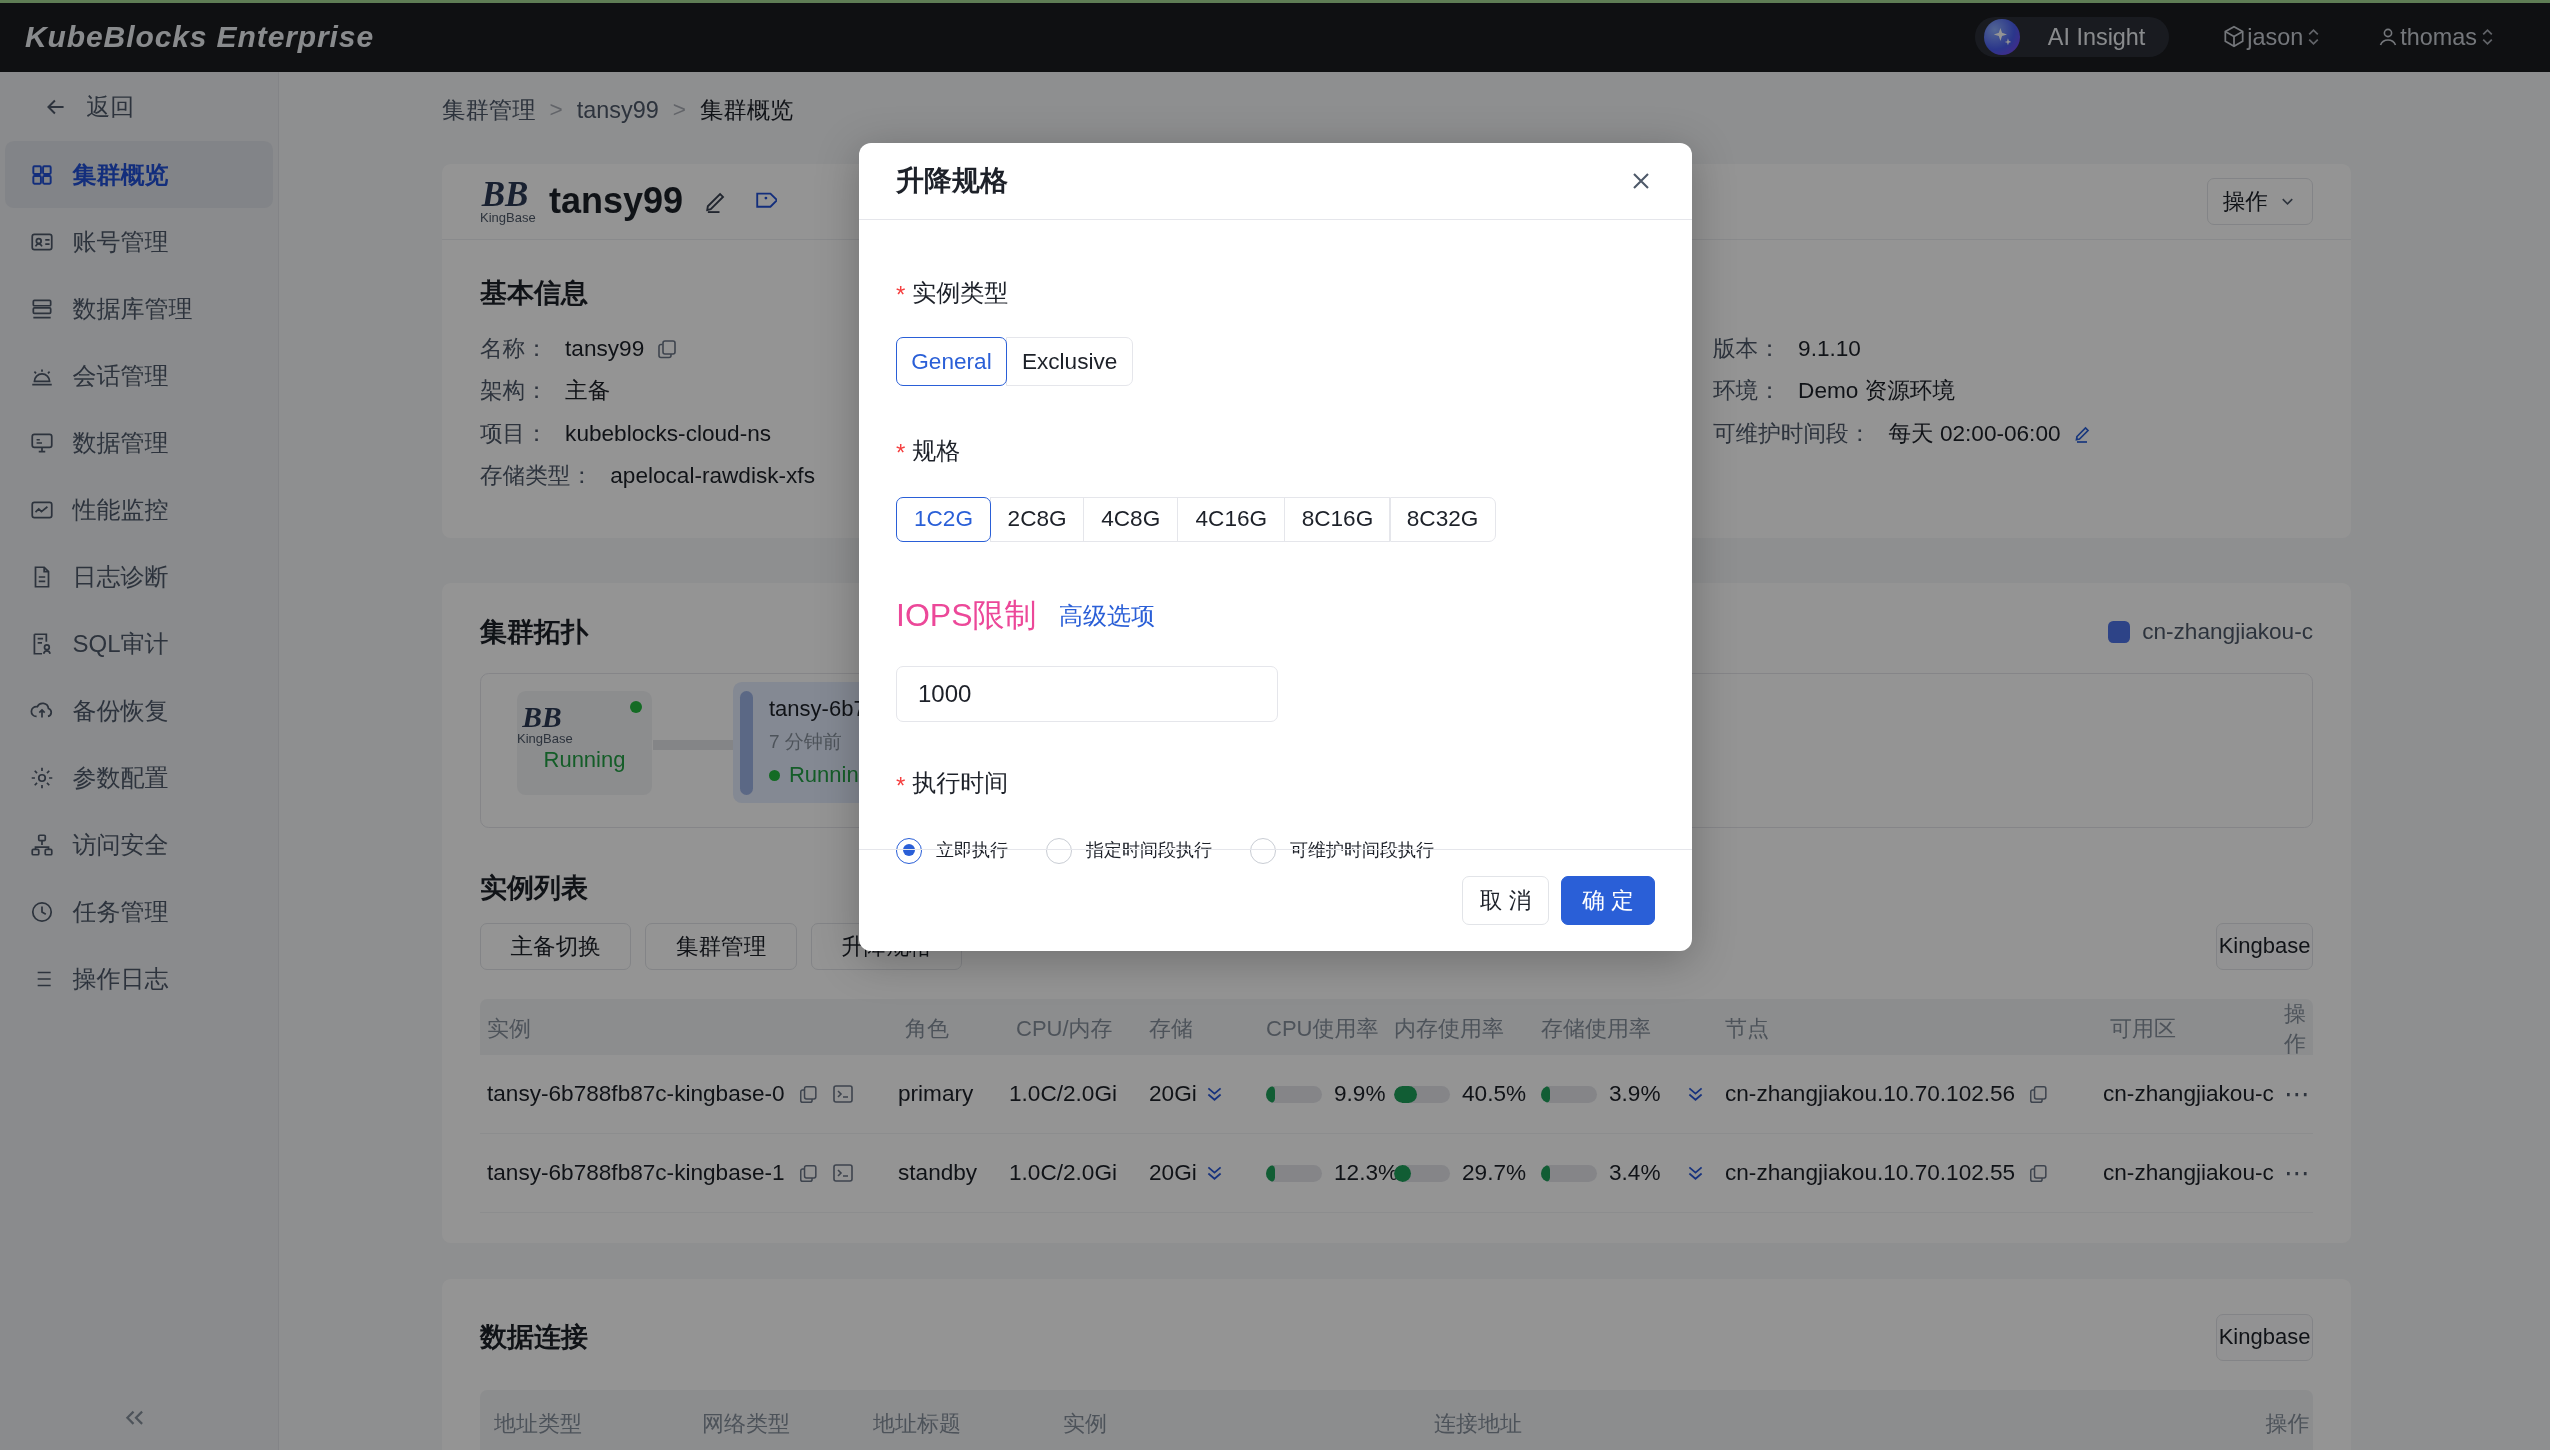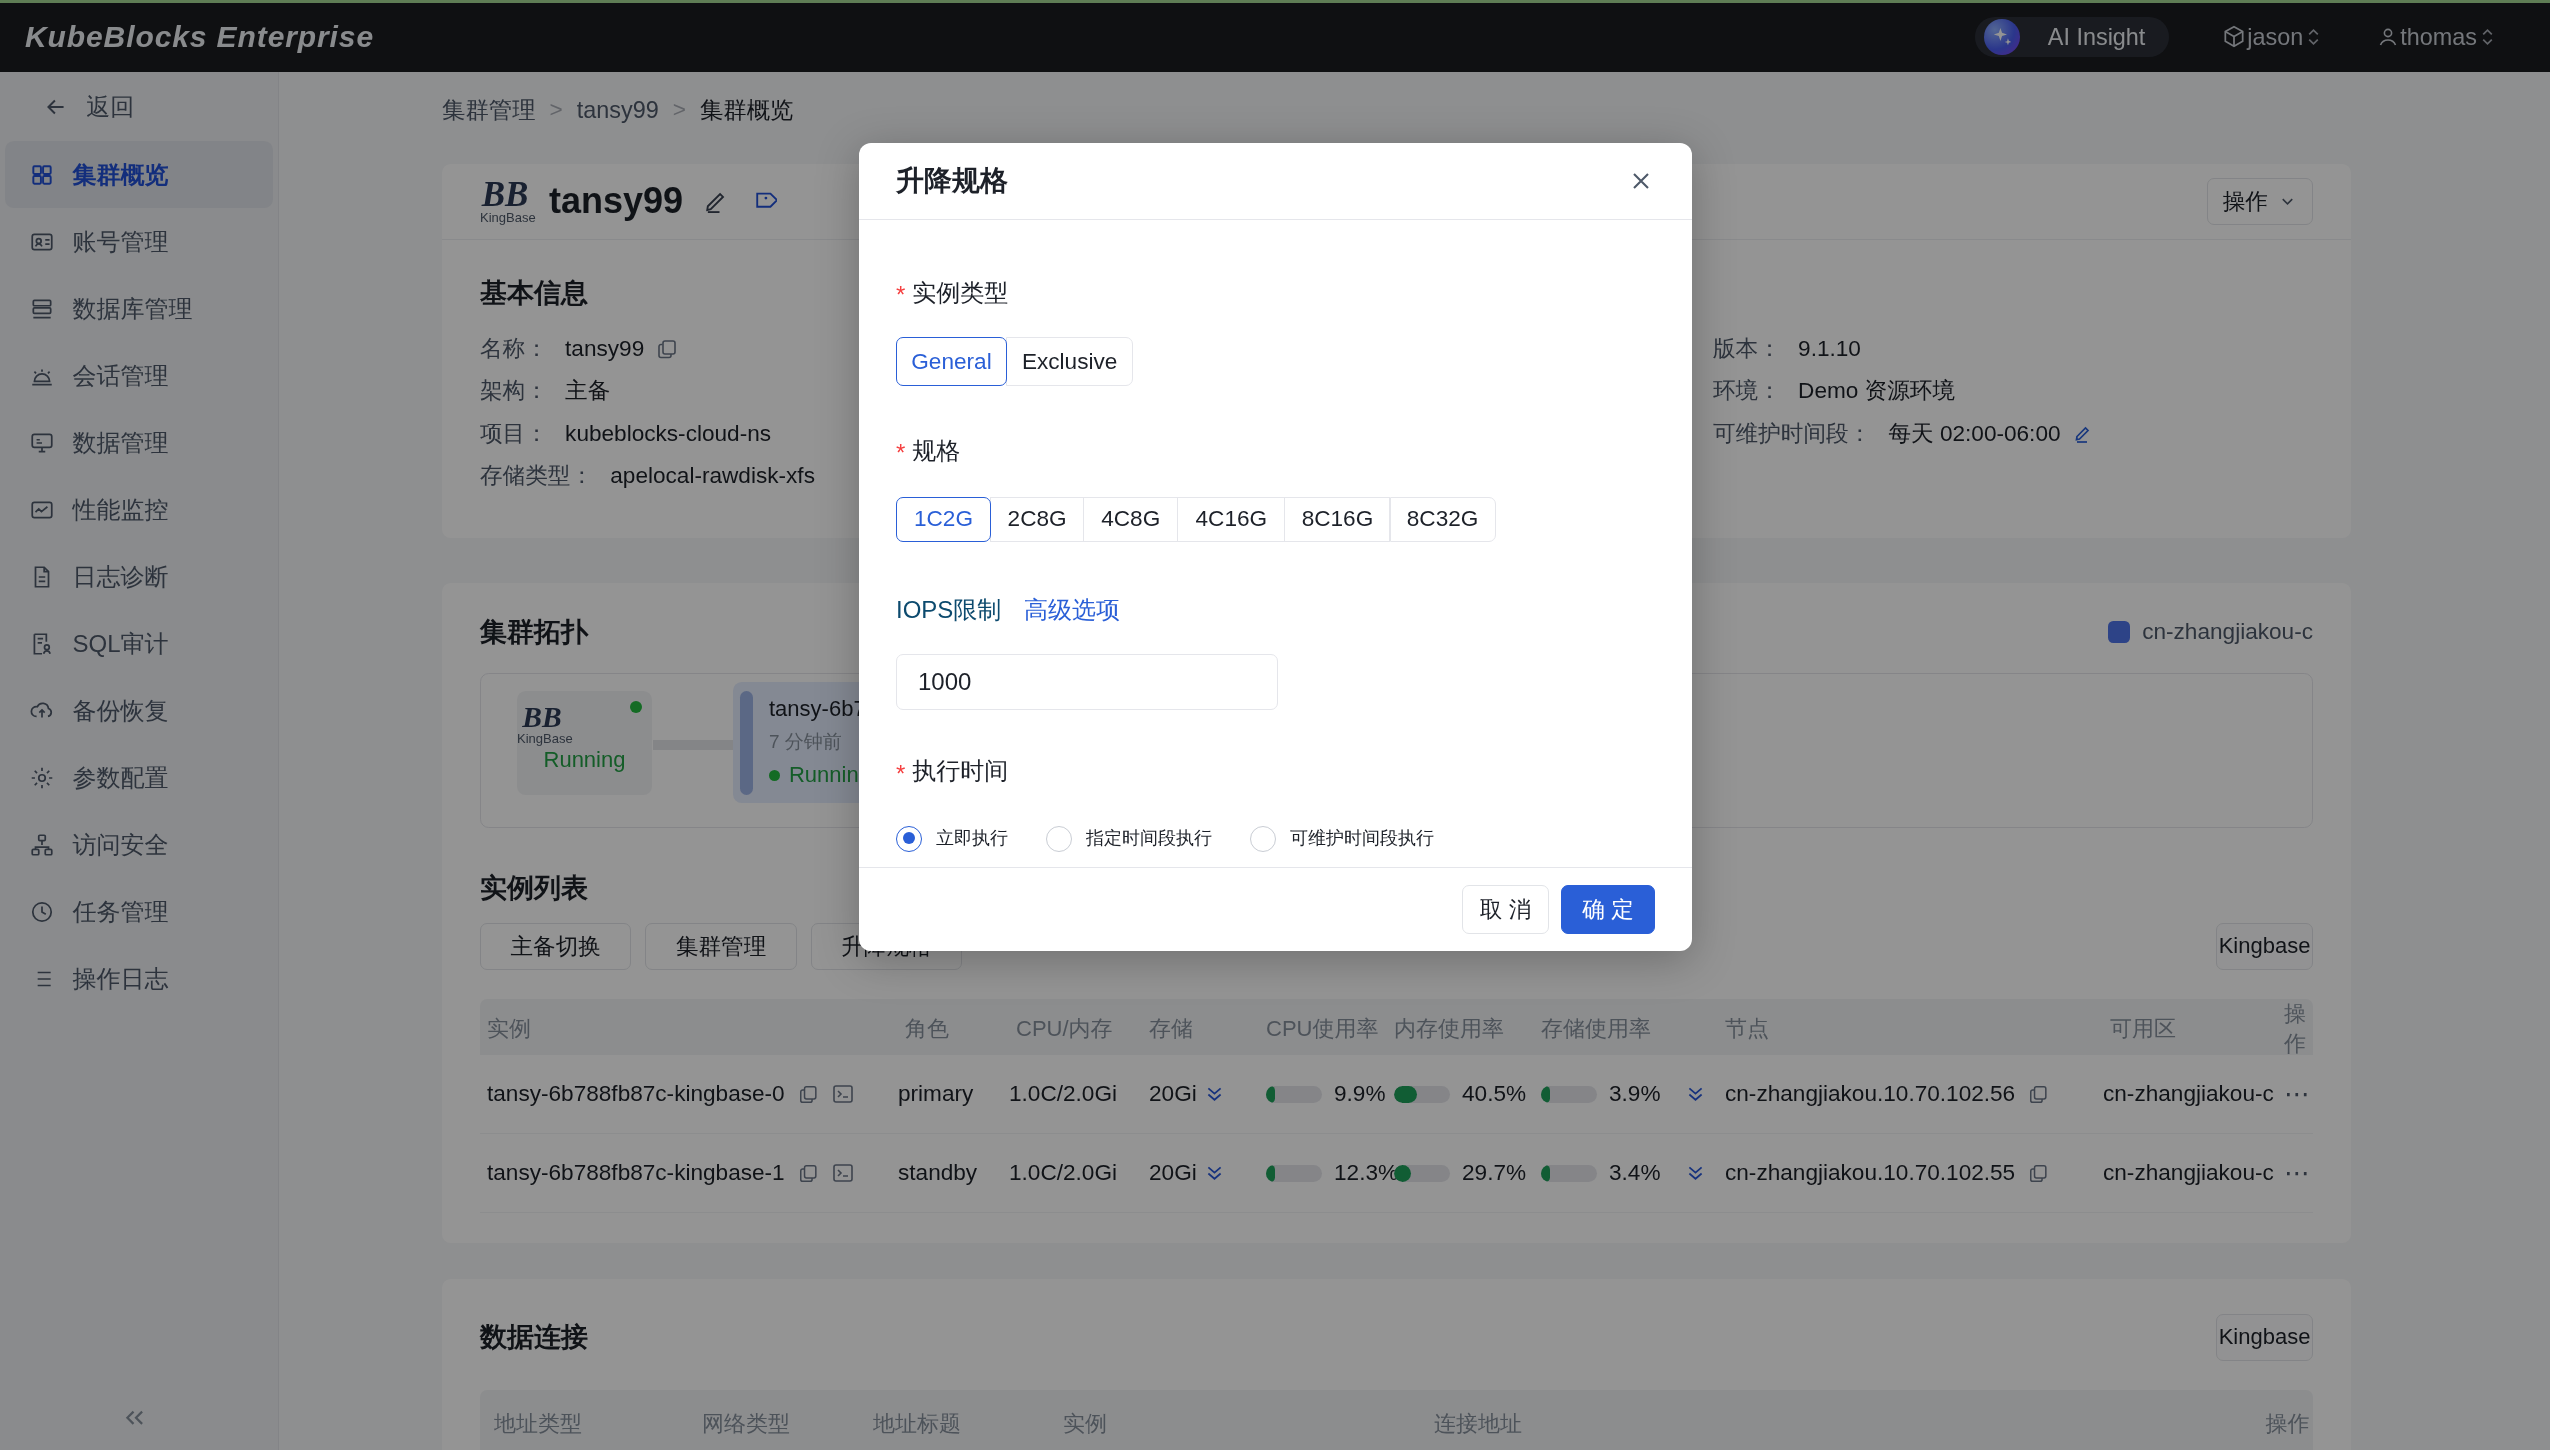--- a/index.html
+++ b/index.html
@@ -105,32 +105,32 @@
   .m-body{padding:0 37px}
   .flabel{display:flex;align-items:center;gap:7px;font-size:24px;color:#1d2129}
   .star{color:#f53f3f;font-size:24px;margin-top:5.2px}
   .seg{display:flex;margin-top:28px}
   .seg-btn{height:49px;display:flex;align-items:center;justify-content:center;border:0.9px solid #e5e6eb;
            background:#fff;font-size:22.6px;color:#1d2129;margin-left:-0.9px;box-sizing:border-box;position:relative}
   .seg-btn:first-child{border-radius:7px 0 0 7px;margin-left:0}
   .seg-btn:last-child{border-radius:0 7px 7px 0}
   .seg-btn.sel{border-color:#2a5fd7;color:#2a5fd7;z-index:2;border-radius:7px}.mt55{margin-top:48px}.mt64{margin-top:56px}
   .iops-row{display:flex;align-items:center;gap:22.6px;margin-top:52px}
-  .iops-label{font-size:24px;color:#0c4a6e}
+  .iops-label{font-size:32px;color:#ec4899}
   .link{font-size:24px;color:#2a5fd7}
   .m-input{margin-top:28px;width:382px;height:56px;border:0.9px solid #e5e6eb;border-radius:7px;
            font-size:24px;color:#1d2129;padding:0 8px 0 21px;outline:none;box-sizing:border-box;
            font-family:"Liberation Sans",sans-serif;background:#fff}
   .radios{display:flex;align-items:center;gap:38px;margin-top:38px}
   .ropt{display:flex;gap:14px;font-size:18px}
   .radio{width:26px;height:26px;border:1.7px solid #c9cdd4;border-radius:50%;box-sizing:border-box;flex:none}
   .radio.on{border-color:#2a5fd7}
   .radio.on::after{content:"";display:block;width:12px;height:12px;border-radius:50%;background:#2a5fd7;margin:5.2px auto}
   .m-foot{position:absolute;left:0;right:0;bottom:0;height:69px;border-top:0.9px solid #e5e6eb;
-          display:flex;align-items:center;justify-content:flex-end;gap:12px;padding:7px 37px}
+          display:flex;align-items:center;justify-content:flex-end;gap:12px;padding:16px 37px}
   .cancel-btn{width:87px;height:49px}
   .ok-btn{width:94px;height:49px;background:#2a5fd7;border-color:#2a5fd7;color:#fff}
 </style>
 </head>
 <body>
 
 <div class="strip"></div>
 
 <div class="topbar">
   <div class="brand">KubeBlocks Enterprise</div>

